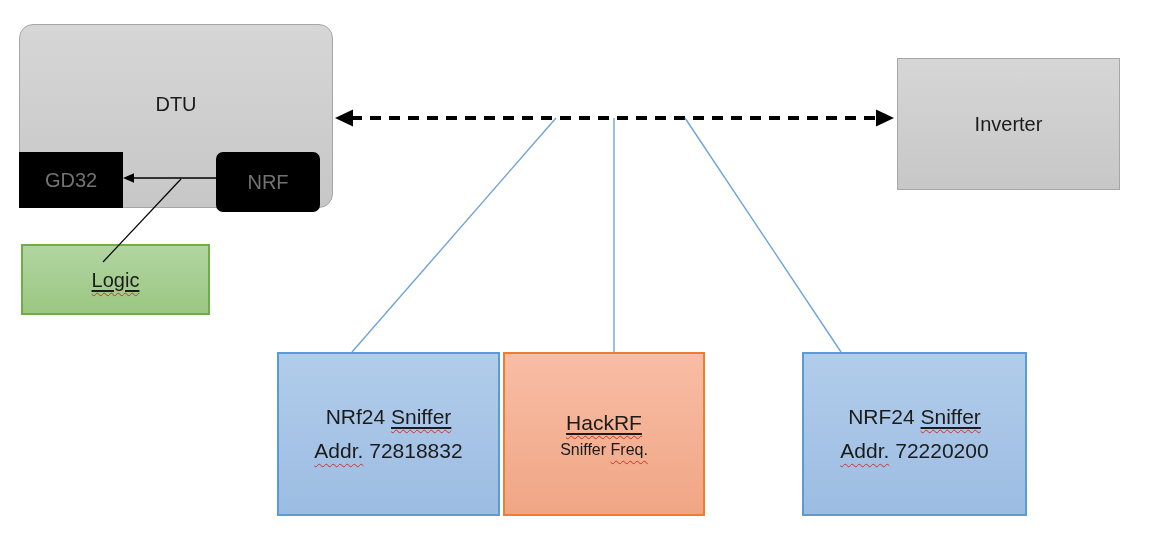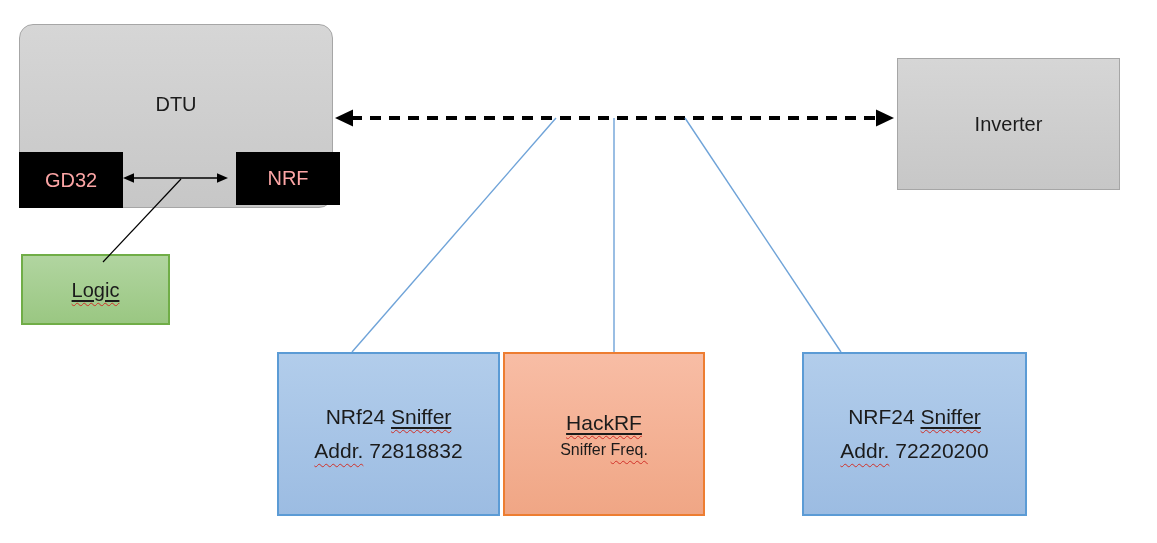--- a/index.html
+++ b/index.html
@@ -4,26 +4,26 @@
 <style>
   html,body{margin:0;padding:0;background:#ffffff;}
   .canvas{position:relative;width:1157px;height:543px;background:#ffffff;overflow:hidden;
           font-family:"Liberation Sans",sans-serif;color:#1b1b1b;}
   .node{position:absolute;display:flex;flex-direction:column;align-items:center;
         justify-content:center;text-align:center;box-sizing:border-box;line-height:30px;}
   .gray{background:linear-gradient(#d6d6d6,#c7c7c7);border:1px solid #a6a6a6;font-size:20px;}
   .blue{background:linear-gradient(#b2cdeb,#9cbce2);border:2px solid #5b9bd5;font-size:21px;line-height:34px;margin-left:36px;}
   .orange{background:linear-gradient(#f8bda5,#f0a685);border:2px solid #ed7d31;}
   .green{background:linear-gradient(#b1d5a0,#9ac782);border:2px solid #70ad47;font-size:20px;}
-  .chip{position:absolute;box-sizing:border-box;background:#000;color:#fca5a5;display:flex;
+  .chip{position:absolute;box-sizing:border-box;background:#000;color:#737373;display:flex;
         align-items:center;justify-content:center;font-size:20px;}
   .dtu{left:19px;top:24px;width:314px;height:184px;padding-bottom:24px;border-radius:14px;}
   .gd32{left:19px;top:152px;width:104px;height:56px;}
-  .nrfchip{left:236px;top:152px;width:104px;height:53px;}
-  .logic{left:21px;top:254px;width:149px;height:71px;}
+  .nrfchip{left:216px;top:152px;width:104px;height:60px;border-radius:7px;}
+  .logic{left:21px;top:244px;width:189px;height:71px;}
   .inverter{left:897px;top:27px;width:223px;height:132px;margin-top:31px;}
   .sniffL{left:241px;top:352px;width:223px;height:164px;}
   .hackrf{left:503px;top:352px;width:202px;height:164px;}
   .sniffR{left:766px;top:352px;width:225px;height:164px;}
   .hk-title{font-size:21px;line-height:30px;}
   .hk-sub{font-size:16px;line-height:23px;}
   .sq{text-decoration-line:underline;text-decoration-style:wavy;text-decoration-color:#d03028;
       text-decoration-thickness:1px;text-underline-offset:5px;}
   .ul{text-decoration-line:underline;text-decoration-style:solid;text-decoration-color:#1b1b1b;
       text-decoration-thickness:1.5px;text-underline-offset:3px;}

